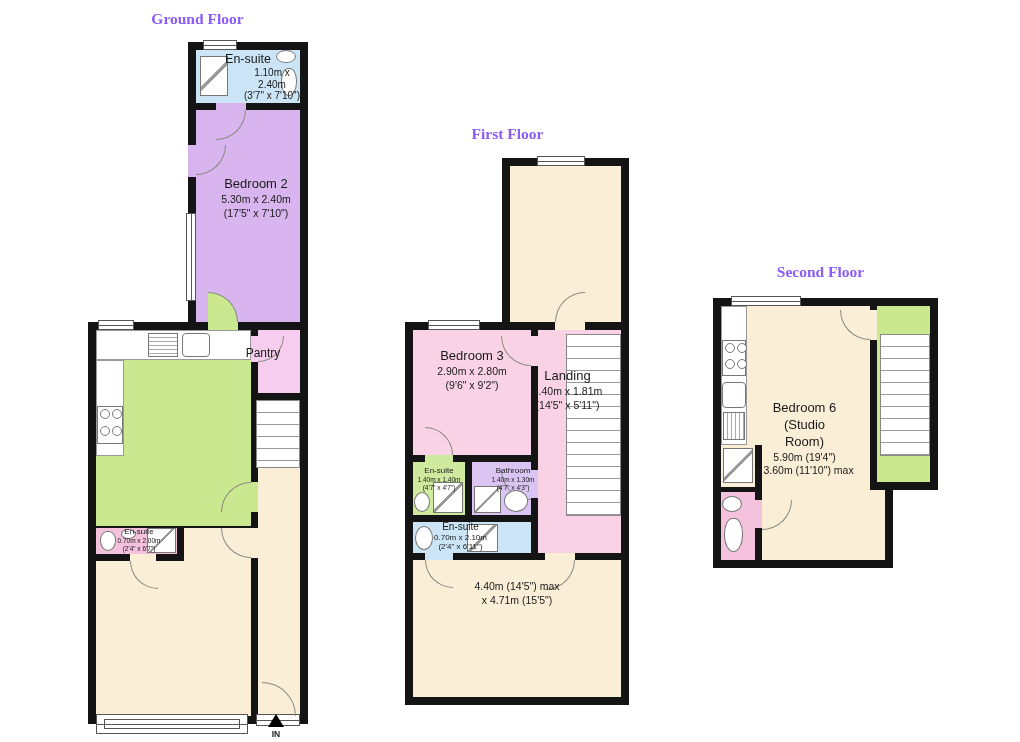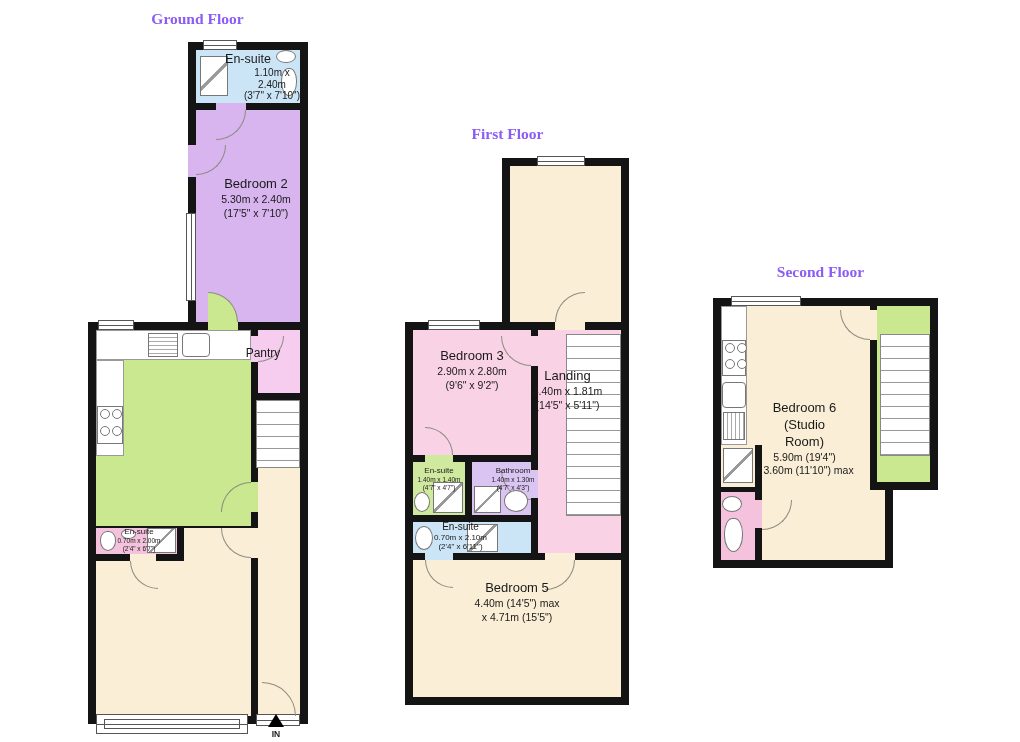--- a/index.html
+++ b/index.html
@@ -180,21 +180,20 @@
     <span class="nm">Bathroom</span>
     <span class="dm">1.40m x 1.30m</span>
     <span class="dm">(4'7" x 4'3")</span>
   </div>
   <div class="lbl smm" style="left:413px;top:520px;width:95px;">
     <span class="nm">En-suite</span>
     <span class="dm">0.70m x 2.10m</span>
     <span class="dm">(2'4" x 6'11")</span>
   </div>
   <div class="lbl" style="left:413px;top:580px;width:208px;">
-    <span class="nm">Bedroom 5</span>
     <span class="dm">4.40m (14'5") max</span>
     <span class="dm">x 4.71m (15'5")</span>
   </div>
 
   <div class="title" style="left:743px;top:263px;width:155px;">Second Floor</div>
 
   <div class="wall" style="left: 713px; top: 298px; width: 180px; height: 270px; background-color: rgb(20, 20, 20);"></div>
   <div class="wall" style="left: 868px; top: 298px; width: 70px; height: 192px; background-color: rgb(20, 20, 20);"></div>
 
   <div class="room" style="left: 721px; top: 306px; width: 149px; height: 254px; background-color: rgb(250, 238, 214);"></div>

